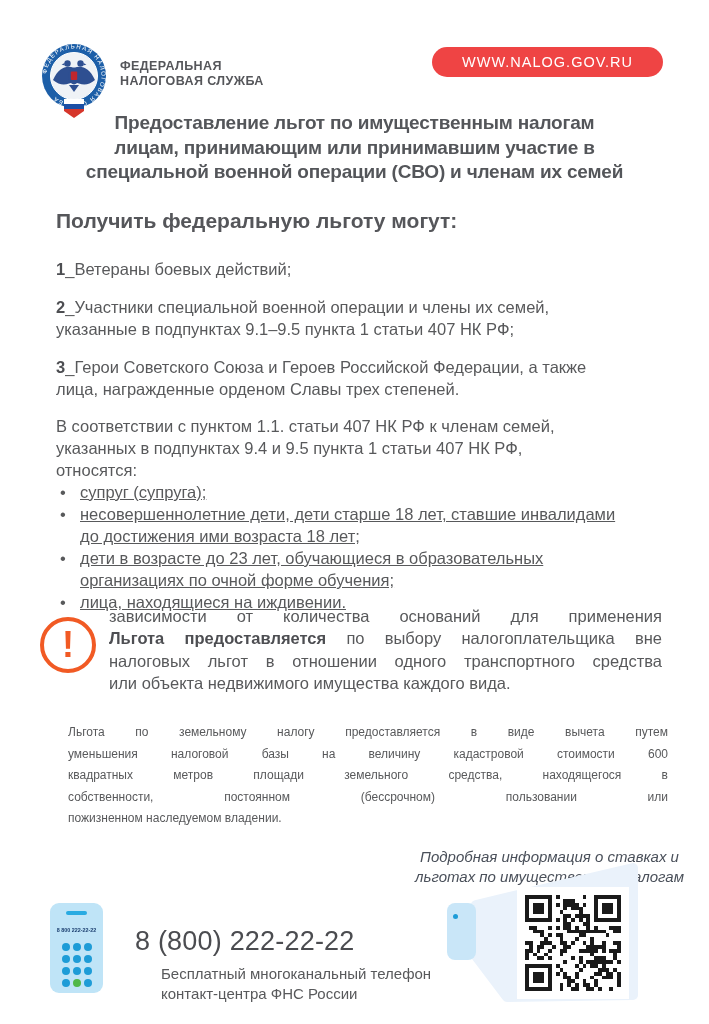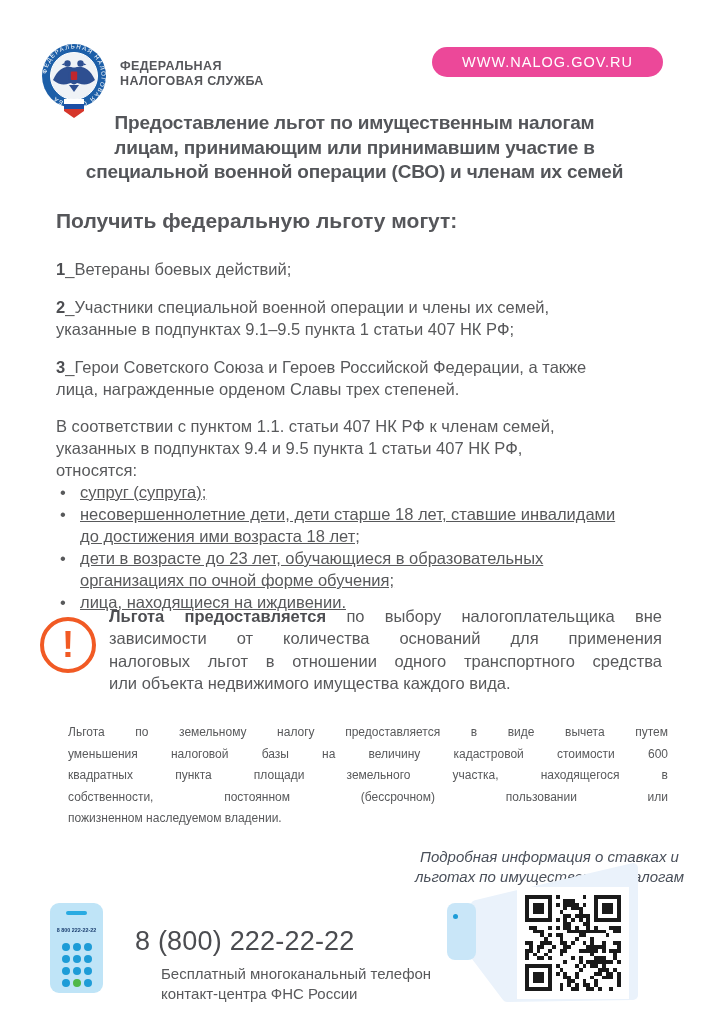--- a/index.html
+++ b/index.html
@@ -5,21 +5,21 @@
   html,body{margin:0;padding:0;background:#e8e8e8;}
   .page{
     position:relative;width:709px;height:1024px;margin:0 auto;background:#fff;
     font-family:"Liberation Sans",sans-serif;color:#58595B;overflow:hidden;
   }
   
   .header{position:absolute;top:42px;left:40px;right:46px;display:flex;justify-content:space-between;align-items:flex-start;}
   .logo{display:flex;align-items:flex-start;}
   .logo-text{margin-left:12px;padding-top:17px;font-size:12.5px;font-weight:bold;line-height:15px;color:#55565A;letter-spacing:.4px;}
   .badge{
-    margin-top:5px;height:30px;line-height:30px;border-radius:15px;background:#ec4899;
+    margin-top:5px;height:30px;line-height:30px;border-radius:15px;background:#ef4444;
     color:#fff;font-size:14.5px;letter-spacing:1px;padding:0 30px;font-weight:normal;white-space:nowrap;
   }
   
   .title{position:absolute;top:111px;left:28px;right:28px;text-align:center;font-weight:bold;
          font-size:19px;line-height:24.5px;color:#54565A;letter-spacing:-0.2px;}
   
   .main{position:absolute;top:210px;left:56px;width:600px;font-size:16.5px;line-height:22px;}
   .sec-heading{font-weight:bold;font-size:21px;margin:0 0 26px 0;color:#55565A;}
   .item{margin:16px 0 15px 0;white-space:pre-line;}
   .item .num{font-weight:bold;color:#4D4E52;}
@@ -125,31 +125,31 @@
 организациях по очной форме обучения;</li>
       <li>лица, находящиеся на иждивении.</li>
     </ul>
   </div>
 
   <div class="notice">
     <div class="excl">
         <span>!</span>
       </div>
     <div class="notice-text">
+      <div class="jline">зависимости от количества оснований для применения</div>
       <div class="jline"><b>Льгота предоставляется</b><span> по выбору налогоплательщика вне</span></div>
-      <div class="jline">зависимости от количества оснований для применения</div>
       <div class="jline">налоговых льгот в отношении одного транспортного средства</div>
       <div class="lline">или объекта недвижимого имущества каждого вида.</div>
     </div>
   </div>
 
   <div class="land">
     <div class="jline">Льгота по земельному налогу предоставляется в виде вычета путем</div>
     <div class="jline">уменьшения налоговой базы на величину кадастровой стоимости 600</div>
-    <div class="jline">квадратных пункта площади земельного участка, находящегося в</div>
+    <div class="jline">квадратных метров площади земельного средства, находящегося в</div>
     <div class="jline">собственности, постоянном (бессрочном) пользовании или</div>
     <div class="lline">пожизненном наследуемом владении.</div>
   </div>
 
   <div class="footer-left">
     <svg width="53" height="90" viewBox="0 0 53 90">
       <rect x="0" y="0" width="53" height="90" rx="9" fill="#BFE4F7"></rect>
       <rect x="16" y="8" width="21" height="4" rx="2" fill="#29ABE2"></rect>
       <text x="26.5" y="29" text-anchor="middle" font-size="5.4" font-weight="bold" fill="#1B3E6F" font-family="Liberation Sans, sans-serif">8 800 222-22-22</text>
       <g fill="#1E9CD7">

